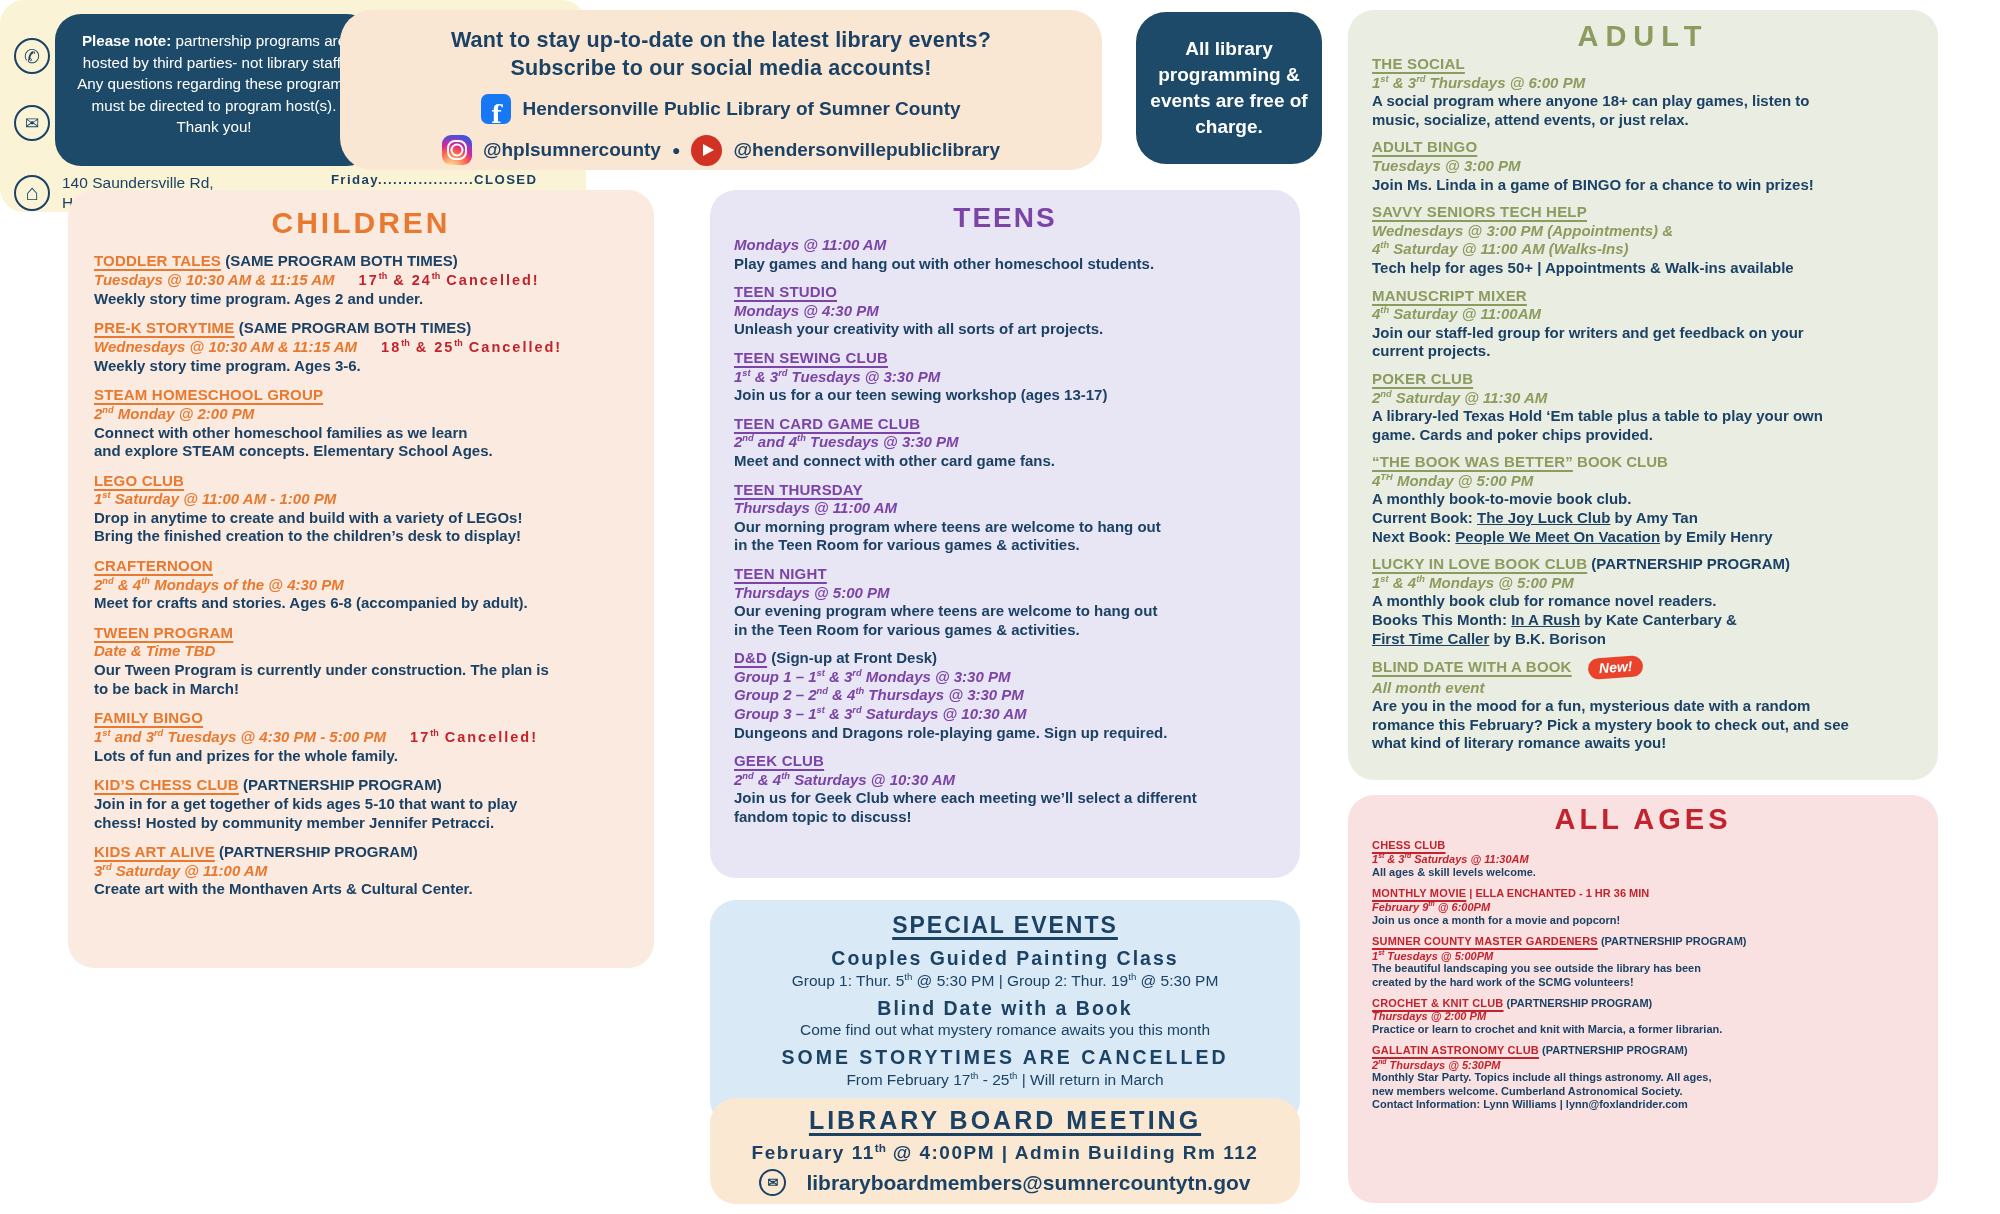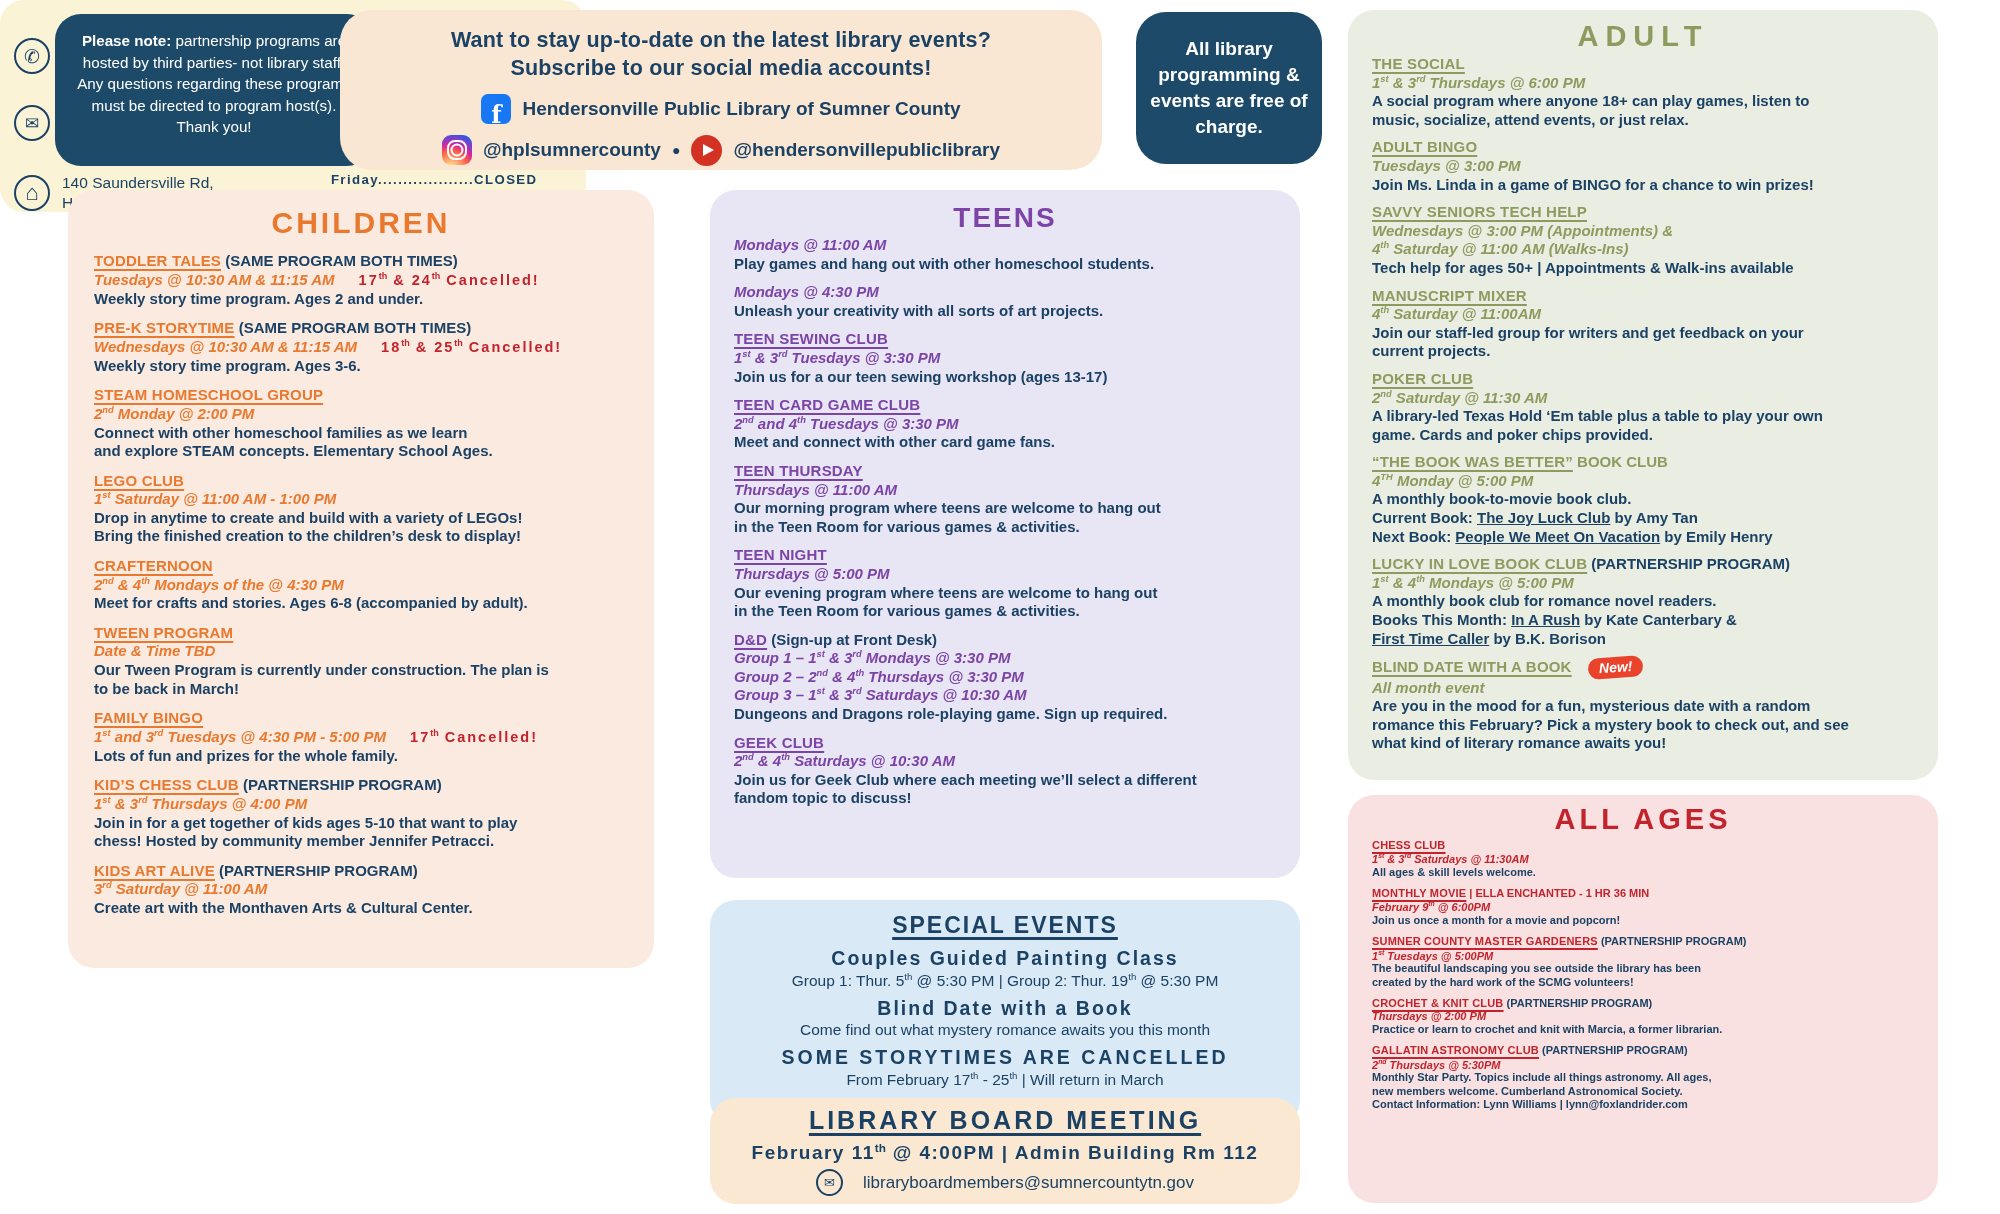--- a/index.html
+++ b/index.html
@@ -74,21 +74,21 @@
   .ev-name.spread { letter-spacing:3px; }
   .ev-detail { font-size:15.5px; margin-top:1px; }
 
   
   .board-panel { left:710px; top:1098px; width:590px; height:106px; background:#FAE8D2; --accent:#1B4265;
     padding:8px 14px; text-align:center; color:#1B4265; }
   .board-panel h2 { font-size:25px; letter-spacing:3px; text-decoration:underline; text-decoration-thickness:2.5px;
     text-underline-offset:4px; margin-bottom:6px; }
   .board-line { font-size:19px; font-weight:700; letter-spacing:1.5px; }
   .board-email { display:flex; align-items:center; justify-content:center; gap:20px; margin-top:5px;
-    font-size:17px; font-weight:400; }
+    font-size:21px; font-weight:700; }
 
   
   .contact-panel { left:68px; top:992px; width:586px; height:212px; background:#FBF3D6; border-radius:24px;
     padding:12px 16px 10px 14px; display:flex; color:#1B4265; }
   .contact-left { width:57%; }
   .contact-left h3 { text-align:center; font-size:19px; font-weight:700; text-decoration:underline;
     text-decoration-thickness:2px; text-underline-offset:3px; margin-bottom:4px; }
   .c-row { display:flex; align-items:center; gap:12px; margin-bottom:9px; }
   .c-text { font-size:15.5px; line-height:1.3; }
   .cicon { flex:0 0 auto; width:36px; height:36px; border:2.5px solid #1B4265; border-radius:50%;
@@ -165,21 +165,20 @@
           <div class="p-date">Date &amp; Time TBD</div>
           <div class="p-desc">Our Tween Program is currently under construction. The plan is<br>to be back in March!</div>
         </div>
         <div class="prog">
           <div class="p-title"><span class="tt">FAMILY BINGO</span></div>
           <div class="p-date">1<sup>st</sup> and 3<sup>rd</sup> Tuesdays @ 4:30 PM - 5:00 PM<span class="note">17<sup>th</sup> Cancelled!</span></div>
           <div class="p-desc it">Lots of fun and prizes for the whole family.</div>
         </div>
         <div class="prog">
           <div class="p-title"><span class="tt it">KID’S CHESS CLUB</span> <span class="ts">(PARTNERSHIP PROGRAM)</span></div>
-          <div class="p-date">1<sup>st</sup> &amp; 3<sup>rd</sup> Thursdays @ 4:00 PM</div>
           <div class="p-desc it">Join in for a get together of kids ages 5-10 that want to play<br>chess! Hosted by community member Jennifer Petracci.</div>
         </div>
         <div class="prog">
           <div class="p-title"><span class="tt">KIDS ART ALIVE</span> <span class="ts">(PARTNERSHIP PROGRAM)</span></div>
           <div class="p-date">3<sup>rd</sup> Saturday @ 11:00 AM</div>
           <div class="p-desc">Create art with the Monthaven Arts &amp; Cultural Center.</div>
         </div>
       </div>
   </section>
 
@@ -222,20 +221,21 @@
   </section>
 
   <section class="panel teens-panel" style="--accent: #7B44A6;">
     <h2>TEENS</h2>
     <div>
         <div class="prog">
           <div class="p-date">Mondays @ 11:00 AM</div>
           <div class="p-desc">Play games and hang out with other homeschool students.</div>
         </div>
         <div class="prog">
+          <div class="p-title"><span class="tt">TEEN STUDIO</span></div>
           <div class="p-date">Mondays @ 4:30 PM</div>
           <div class="p-desc">Unleash your creativity with all sorts of art projects.</div>
         </div>
         <div class="prog">
           <div class="p-title"><span class="tt">TEEN SEWING CLUB</span></div>
           <div class="p-date">1<sup>st</sup> &amp; 3<sup>rd</sup> Tuesdays @ 3:30 PM</div>
           <div class="p-desc">Join us for a our teen sewing workshop (ages 13-17)</div>
         </div>
         <div class="prog">
           <div class="p-title"><span class="tt">TEEN CARD GAME CLUB</span></div>

